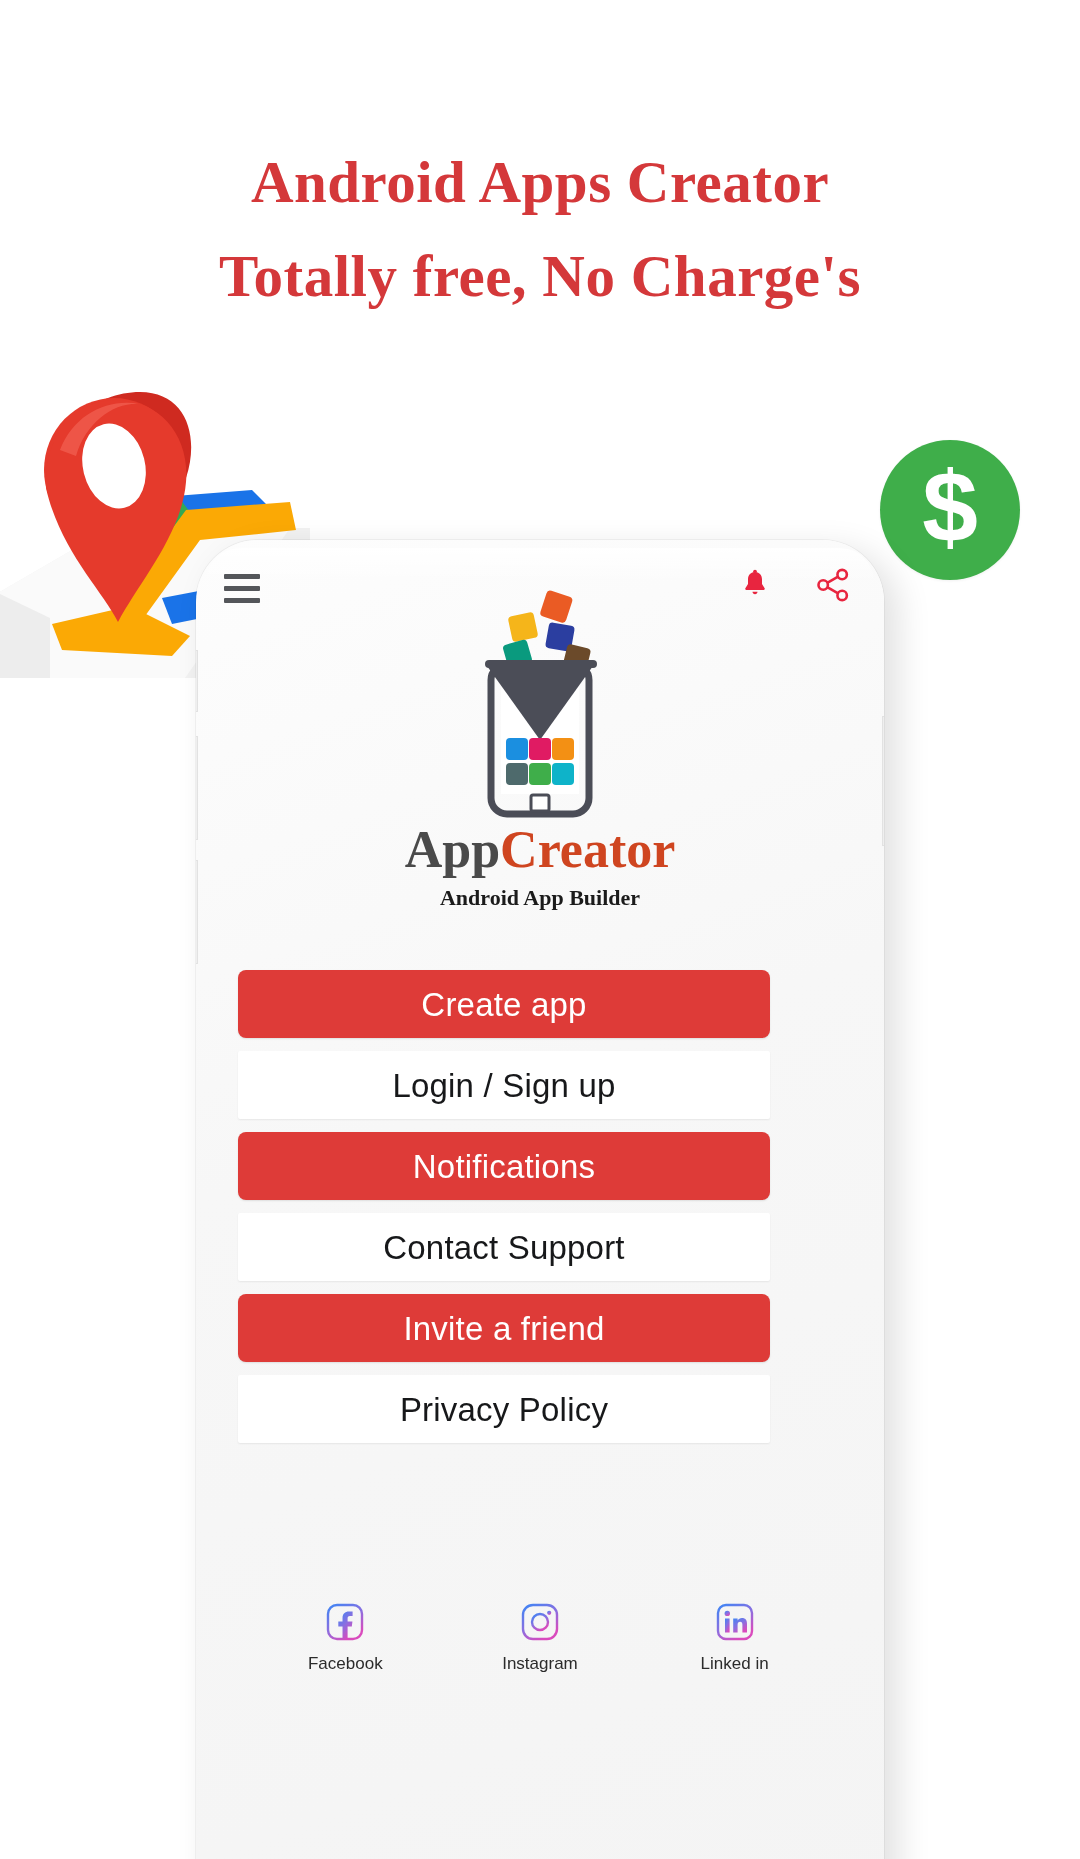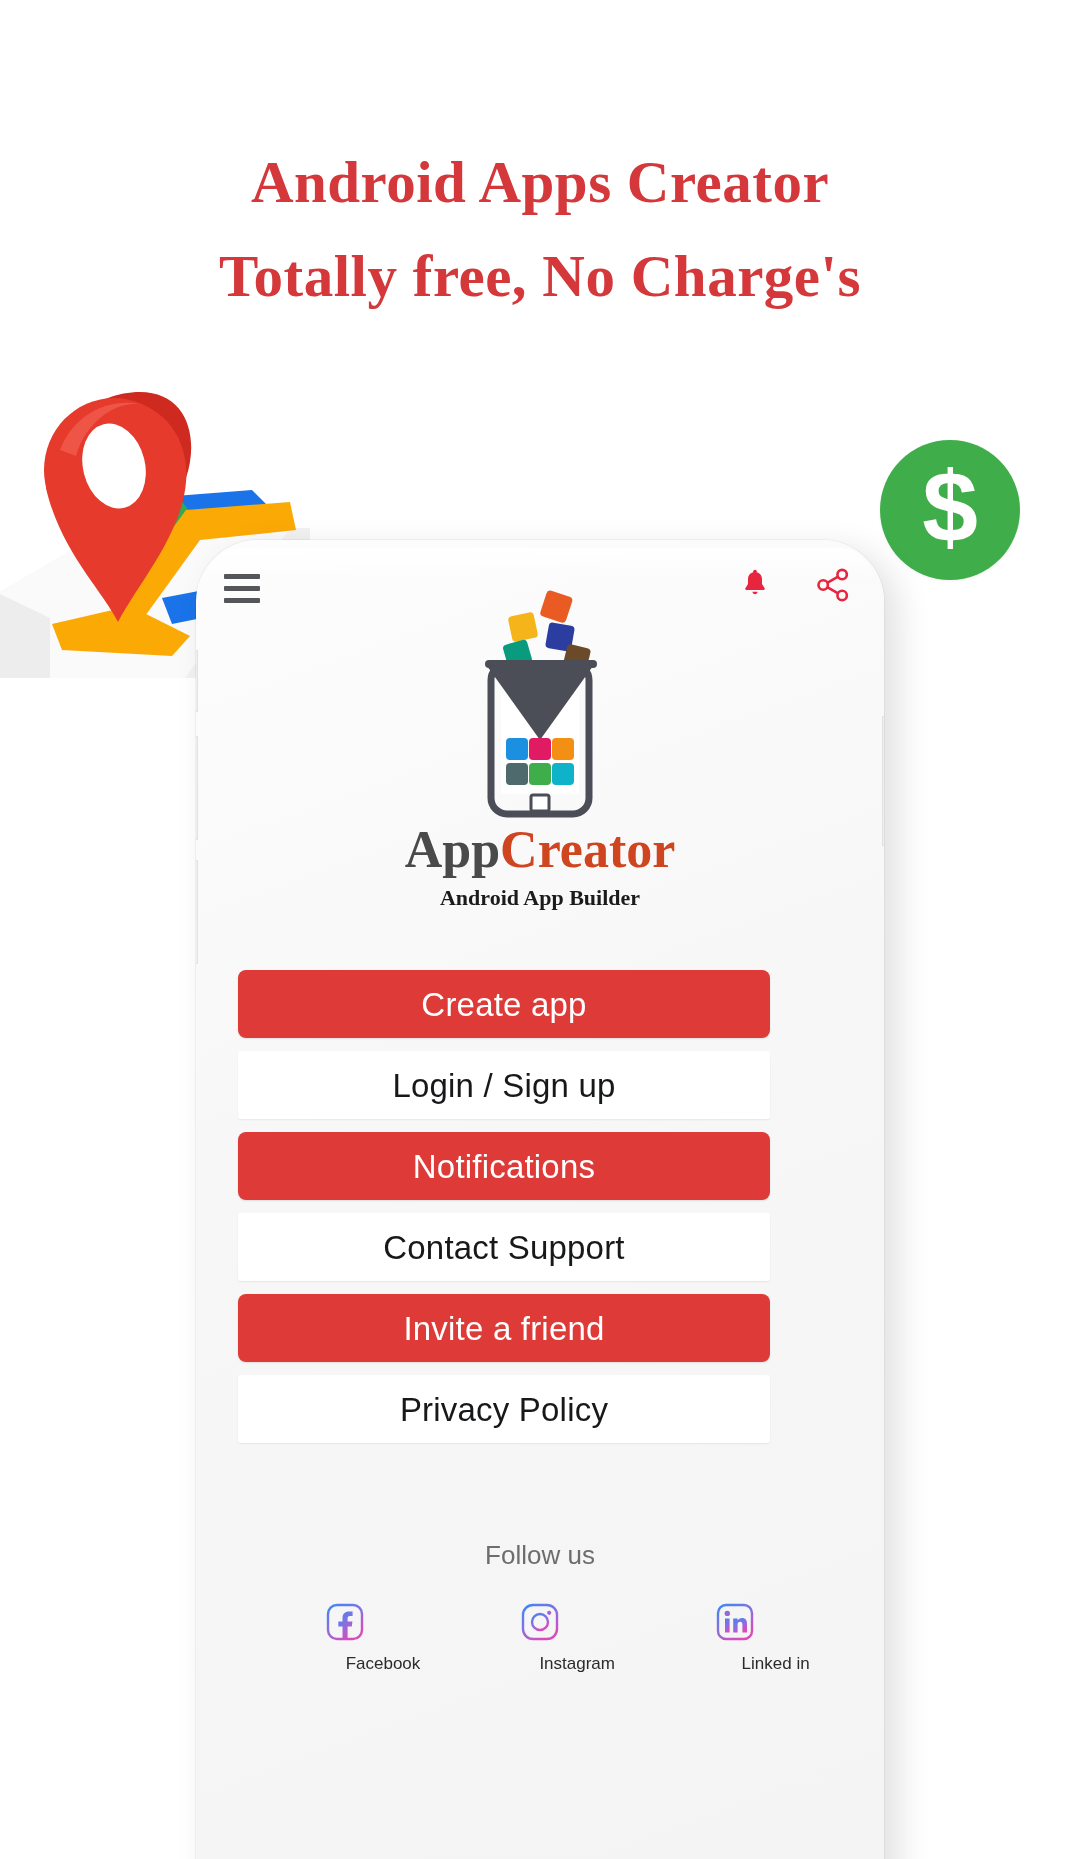--- a/index.html
+++ b/index.html
@@ -131,21 +131,21 @@
   #follow-label{
     position:absolute;left:0;top:1000px;width:688px;text-align:center;
     font-size:26px;color:#6d6d6d;
   }
   #social-row{
     position:absolute;left:0;top:1062px;width:688px;
     display:flex;justify-content:space-around;align-items:flex-start;
     padding:0 52px;box-sizing:border-box;
   }
   .social-item{
-    width:150px;text-align:right;cursor:pointer;
+    width:150px;text-align:center;cursor:pointer;
   }
   .social-item .si-icon{
     width:40px;height:40px;margin:0 auto 12px auto;display:block;
   }
   .social-item .si-label{
     font-size:17px;color:#2b2b2b;
   }
 </style>
 </head>
 <body>
@@ -254,21 +254,20 @@
 
   <div id="menu-buttons">
     <button class="menu-btn primary">Create app</button>
     <button class="menu-btn secondary">Login / Sign up</button>
     <button class="menu-btn primary">Notifications</button>
     <button class="menu-btn secondary">Contact Support</button>
     <button class="menu-btn primary">Invite a friend</button>
     <button class="menu-btn secondary">Privacy Policy</button>
   </div>
 
-  <div id="follow-label">Follow us</div>
 
   <div id="social-row">
 
     <div class="social-item">
       <svg class="si-icon" viewBox="0 0 40 40" xmlns="http://www.w3.org/2000/svg">
         <defs>
           <linearGradient id="gfb" x1="0" y1="0" x2="0.6" y2="1">
             <stop offset="0%" stop-color="#3d86f5"></stop>
               <stop offset="55%" stop-color="#8a6fe0"></stop>
               <stop offset="100%" stop-color="#d94bbd"></stop>

